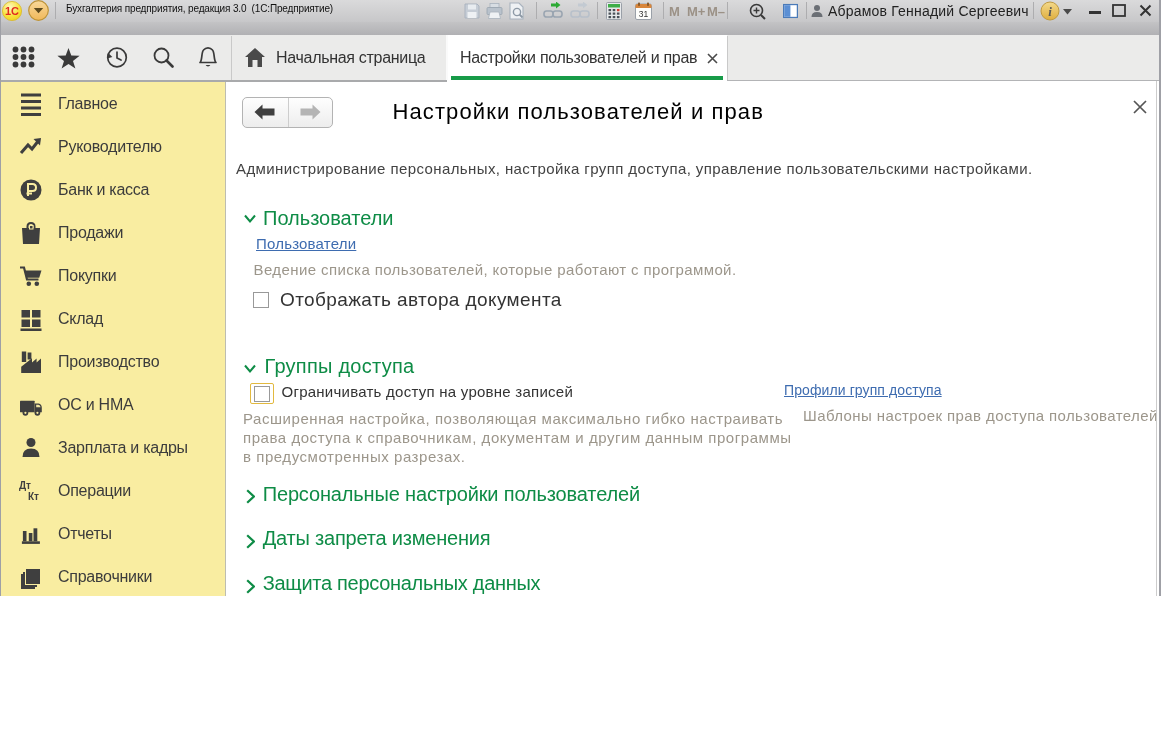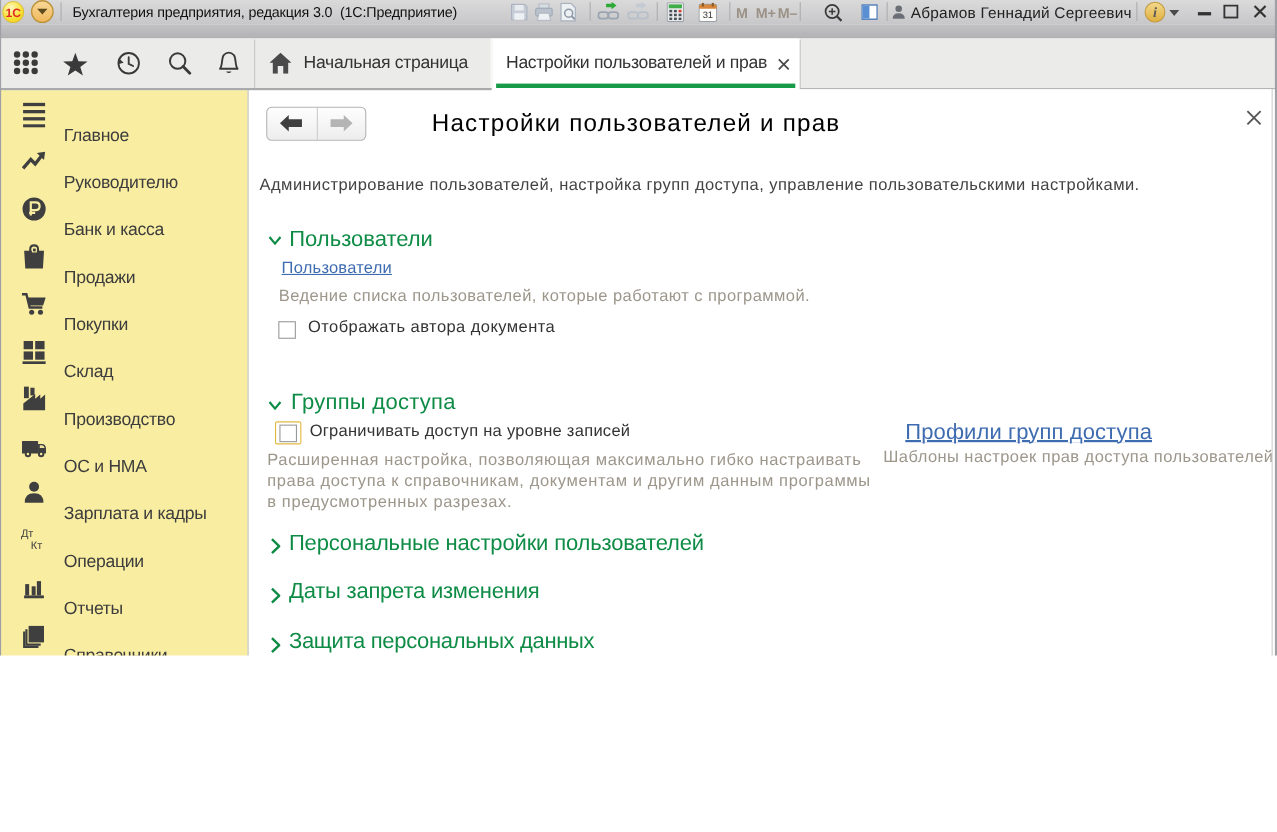--- a/index.html
+++ b/index.html
@@ -5,36 +5,36 @@
 * { margin:0; padding:0; box-sizing:border-box; }
 html,body { width:1161px; height:756px; overflow:hidden; font-family:"Liberation Sans",sans-serif; }
 #app { position:relative; width:1161px; height:596px; background:#fff; overflow:hidden;padding-left:32px; }
 .abs { position:absolute; }
 
 
 #titlebar { position:absolute; left:0; top:0; width:1161px; height:22px;
   background:linear-gradient(#dadadb,#c7c7c9); }
 #titlestrip { position:absolute; left:0; top:22px; width:1161px; height:13px;
   background:linear-gradient(#c3c3c5,#b1b1b4); }
-#ttext { position:absolute; left:66px; top:3px; font-size:13px; letter-spacing:-0.15px; color:#111; }
+#ttext { position:absolute; left:66px; top:3px; font-size:10px; letter-spacing:-0.15px; color:#111; }
 .vsep { position:absolute; top:2px; width:1px; height:17px; background:#adadaf; }
 #uname { position:absolute; left:828px; top:3px; font-size:14px; letter-spacing:0.2px; color:#222; }
 
 
 #tabbar { position:absolute; left:0; top:35px; width:1161px; height:45px; background:#ebebea; }
 #tab2 { position:absolute; left:448px; top:0px; width:279px; height:45px; background:#fff; }
 .tabtxt { position:absolute; top:14px; font-size:16px; letter-spacing:-0.3px; color:#333; }
 #tab2green { position:absolute; left:451px; top:40.5px; width:272px; height:4.5px; background:#179b48; }
 
 
 #sidebar { position:absolute; left:0; top:81.5px; width:225px; height:674.5px; background:#f9eda1; }
 #sidebarborder { position:absolute; left:225px; top:80px; width:1px; height:676px; background:#bdbdb1; }
 .mi { position:absolute; left:0; width:225px; height:43px; }
 .mi .ic { position:absolute; left:19px; top:9px; width:24px; height:24px; }
-.mi .lbl { position:absolute; left:58px; top:11.5px; font-size:16px; letter-spacing:-0.25px; color:#3c3c3c;margin-top:20px; }
+.mi .lbl { position:absolute; left:58px; top:11.5px; font-size:16px; letter-spacing:-0.25px; color:#3c3c3c; }
 
 
 #content { position:absolute; left:227px; top:80px; width:934px; height:676px; background:#fff; }
 .grayp { color:#9c968b; }
 a.lnk { color:#3e6cb0; }
 .ghead { color:#0e8c46; font-size:20px; letter-spacing:0px; white-space:nowrap; }
 .body14 { font-size:15px; letter-spacing:0.4px; color:#3c3c3c; white-space:nowrap; }
 #navbtns { position:absolute; left:15px; top:17px; width:91px; height:31px; background:linear-gradient(#fefefe,#ededed); border:1px solid #b3b3b3; border-radius:5px; }
 #navbtns .div { position:absolute; left:45px; top:0px; width:1px; height:29px; background:#cdcdcd; }
 #hscroll { position:absolute; left:0; top:655px; width:930px; height:21px; }
@@ -304,21 +304,21 @@
         <span class="lbl">ОС и НМА</span>
       </div>
     <div class="mi" style="top:345.90px">
         <svg class="ic" viewBox="0 0 24 24">
           <circle cx="12" cy="6.5" r="4.5" fill="#3f3f3f"></circle>
           <path d="M3.5 21 Q3.5 12.5 12 12.5 Q20.5 12.5 20.5 21 Z" fill="#3f3f3f"></path>
         </svg>
         <span class="lbl">Зарплата и кадры</span>
       </div>
     <div class="mi" style="top:388.95px">
-        <span class="ic" style="font-size:10px;font-weight:normal;color:#3f3f3f;line-height:1">
+        <span class="ic" style="font-size:10px;font-weight:bold;color:#3f3f3f;line-height:1">
           <span style="position:absolute;left:0;top:2px">Дт</span>
           <span style="position:absolute;left:9px;top:13px">Кт</span>
         </span>
         <span class="lbl">Операции</span>
       </div>
     <div class="mi" style="top:432.00px">
         <svg class="ic" viewBox="0 0 24 24">
           <g fill="#3f3f3f">
             <rect x="2.9" y="18.3" width="18" height="2.6"></rect>
             <rect x="3.9" y="8" width="3.6" height="10.3"></rect>
@@ -368,40 +368,40 @@
         <path d="M0.5 8 L8.5 0.5 L8.5 4.5 L20.5 4.5 L20.5 11.5 L8.5 11.5 L8.5 15.5 Z" fill="#3f3f3f"></path>
       </svg>
     <svg class="abs" style="left:73px;top:24px" width="21" height="16" viewBox="0 0 21 16">
         <path d="M20.5 8 L12.5 0.5 L12.5 4.5 L0.5 4.5 L0.5 11.5 L12.5 11.5 L12.5 15.5 Z" fill="#b4b4b4"></path>
       </svg>
     <div class="abs" style="left:165.5px;top:19px;font-size:22px;letter-spacing:1.1px;white-space:nowrap;color:#000">Настройки пользователей и прав</div>
     <svg class="abs" style="left:905px;top:19px" width="16" height="16" viewBox="0 0 16 16">
         <path d="M2 2 L14 14 M14 2 L2 14" stroke="#555" stroke-width="1.7"></path>
       </svg>
 
-    <div class="body14 abs" style="left:9px;top:80px;color:#434343">Администрирование пользователей, настройка групп доступа, управление пользовательскими настройками.</div>
+    <div class="body14 abs" style="left:9px;top:80px;color:#434343">Администрирование персональных, настройка групп доступа, управление пользовательскими настройками.</div>
 
     <svg class="abs" style="left:16.5px;top:134px" width="12" height="10" viewBox="0 0 12 10">
         <path d="M1 1.5 L6 7.5 L11 1.5" fill="none" stroke="#0e8c46" stroke-width="2"></path>
       </svg>
     <div class="ghead abs" style="left:36px;top:127px">Пользователи</div>
     <div class="abs" style="left:29px;top:155px;font-size:15px;letter-spacing:0.2px"><a class="lnk" href="#">Пользователи</a></div>
     <div class="grayp abs" style="left:26.5px;top:181px;font-size:15px;letter-spacing:0.4px">Ведение списка пользователей, которые работают с программой.</div>
     <div class="abs" style="left:26px;top:212px;width:16px;height:16px;background:#fff;border:1px solid #999"></div>
-    <div class="abs" style="left:53px;top:209px;font-size:15px;letter-spacing:0.4px;color:#333">Отображать автора документа</div>
+    <div class="abs" style="left:53px;top:209px;font-size:19px;letter-spacing:0.4px;color:#333">Отображать автора документа</div>
 
     <svg class="abs" style="left:17px;top:284px" width="12" height="10" viewBox="0 0 12 10">
         <path d="M1 1.5 L6 7.5 L11 1.5" fill="none" stroke="#0e8c46" stroke-width="2"></path>
       </svg>
     <div class="ghead abs" style="left:37.5px;top:275px;letter-spacing:0.25px">Группы доступа</div>
     <div class="abs" style="left:23px;top:302.5px;width:24px;height:21px;border:1px solid #e2b93f;border-radius:2px"></div>
     <div class="abs" style="left:26.5px;top:306px;width:16px;height:16px;background:#fff;border:1px solid #999"></div>
     <div class="abs" style="left:54.5px;top:303px;font-size:15px;letter-spacing:0.25px;color:#333">Ограничивать доступ на уровне записей</div>
     <div class="grayp abs" style="left:16px;top:328.5px;font-size:15px;line-height:19.2px;letter-spacing:0.55px">Расширенная настройка, позволяющая максимально гибко настраивать<br>права доступа к справочникам, документам и другим данным программы<br>в предусмотренных разрезах.</div>
-    <div class="abs" style="left:596px;top:301.5px;font-size:20px;letter-spacing:0.1px"><a class="lnk" href="#">Профили групп доступа</a></div>
+    <div class="abs" style="left:557px;top:301.5px;font-size:14px;letter-spacing:0.1px"><a class="lnk" href="#">Профили групп доступа</a></div>
     <div class="grayp abs" style="left:576px;top:326.5px;font-size:15px;letter-spacing:0.4px;white-space:nowrap">Шаблоны настроек прав доступа пользователей.</div>
 
     <svg class="abs" style="left:18.5px;top:409px" width="9" height="15" viewBox="0 0 9 15">
         <path d="M1.2 1.2 L7.8 7.5 L1.2 13.8" fill="none" stroke="#0e8c46" stroke-width="2.2"></path>
       </svg>
     <div class="ghead abs" style="left:35.7px;top:403px;letter-spacing:-0.15px">Персональные настройки пользователей</div>
     <svg class="abs" style="left:18.5px;top:454px" width="9" height="15" viewBox="0 0 9 15">
         <path d="M1.2 1.2 L7.8 7.5 L1.2 13.8" fill="none" stroke="#0e8c46" stroke-width="2.2"></path>
       </svg>
     <div class="ghead abs" style="left:35.7px;top:447px;letter-spacing:-0.2px">Даты запрета изменения</div>

